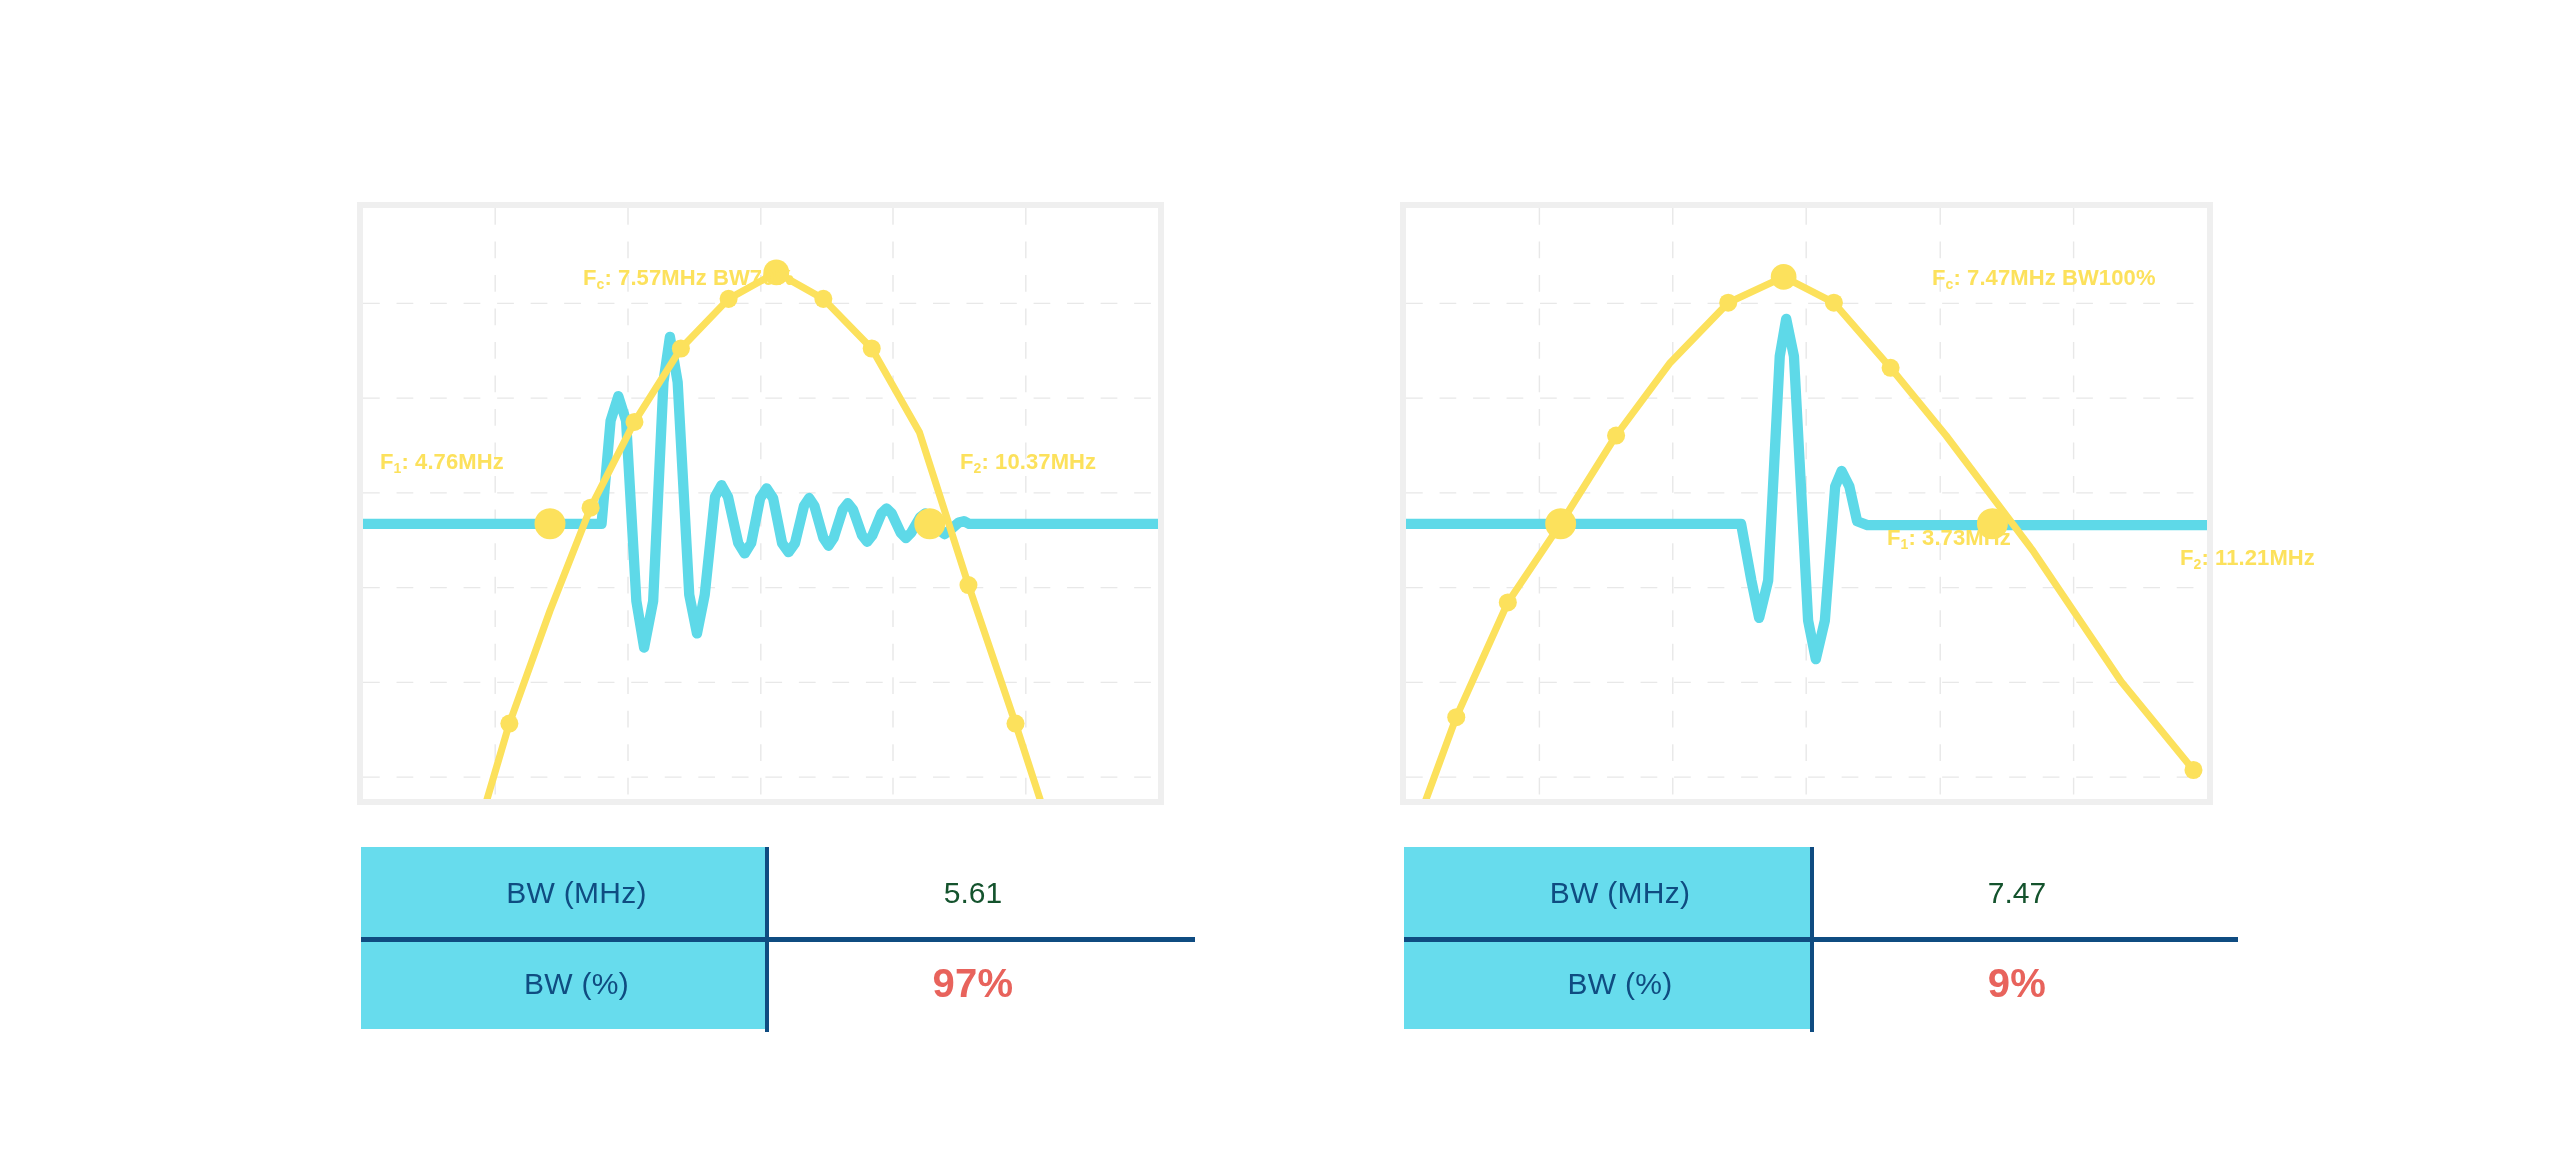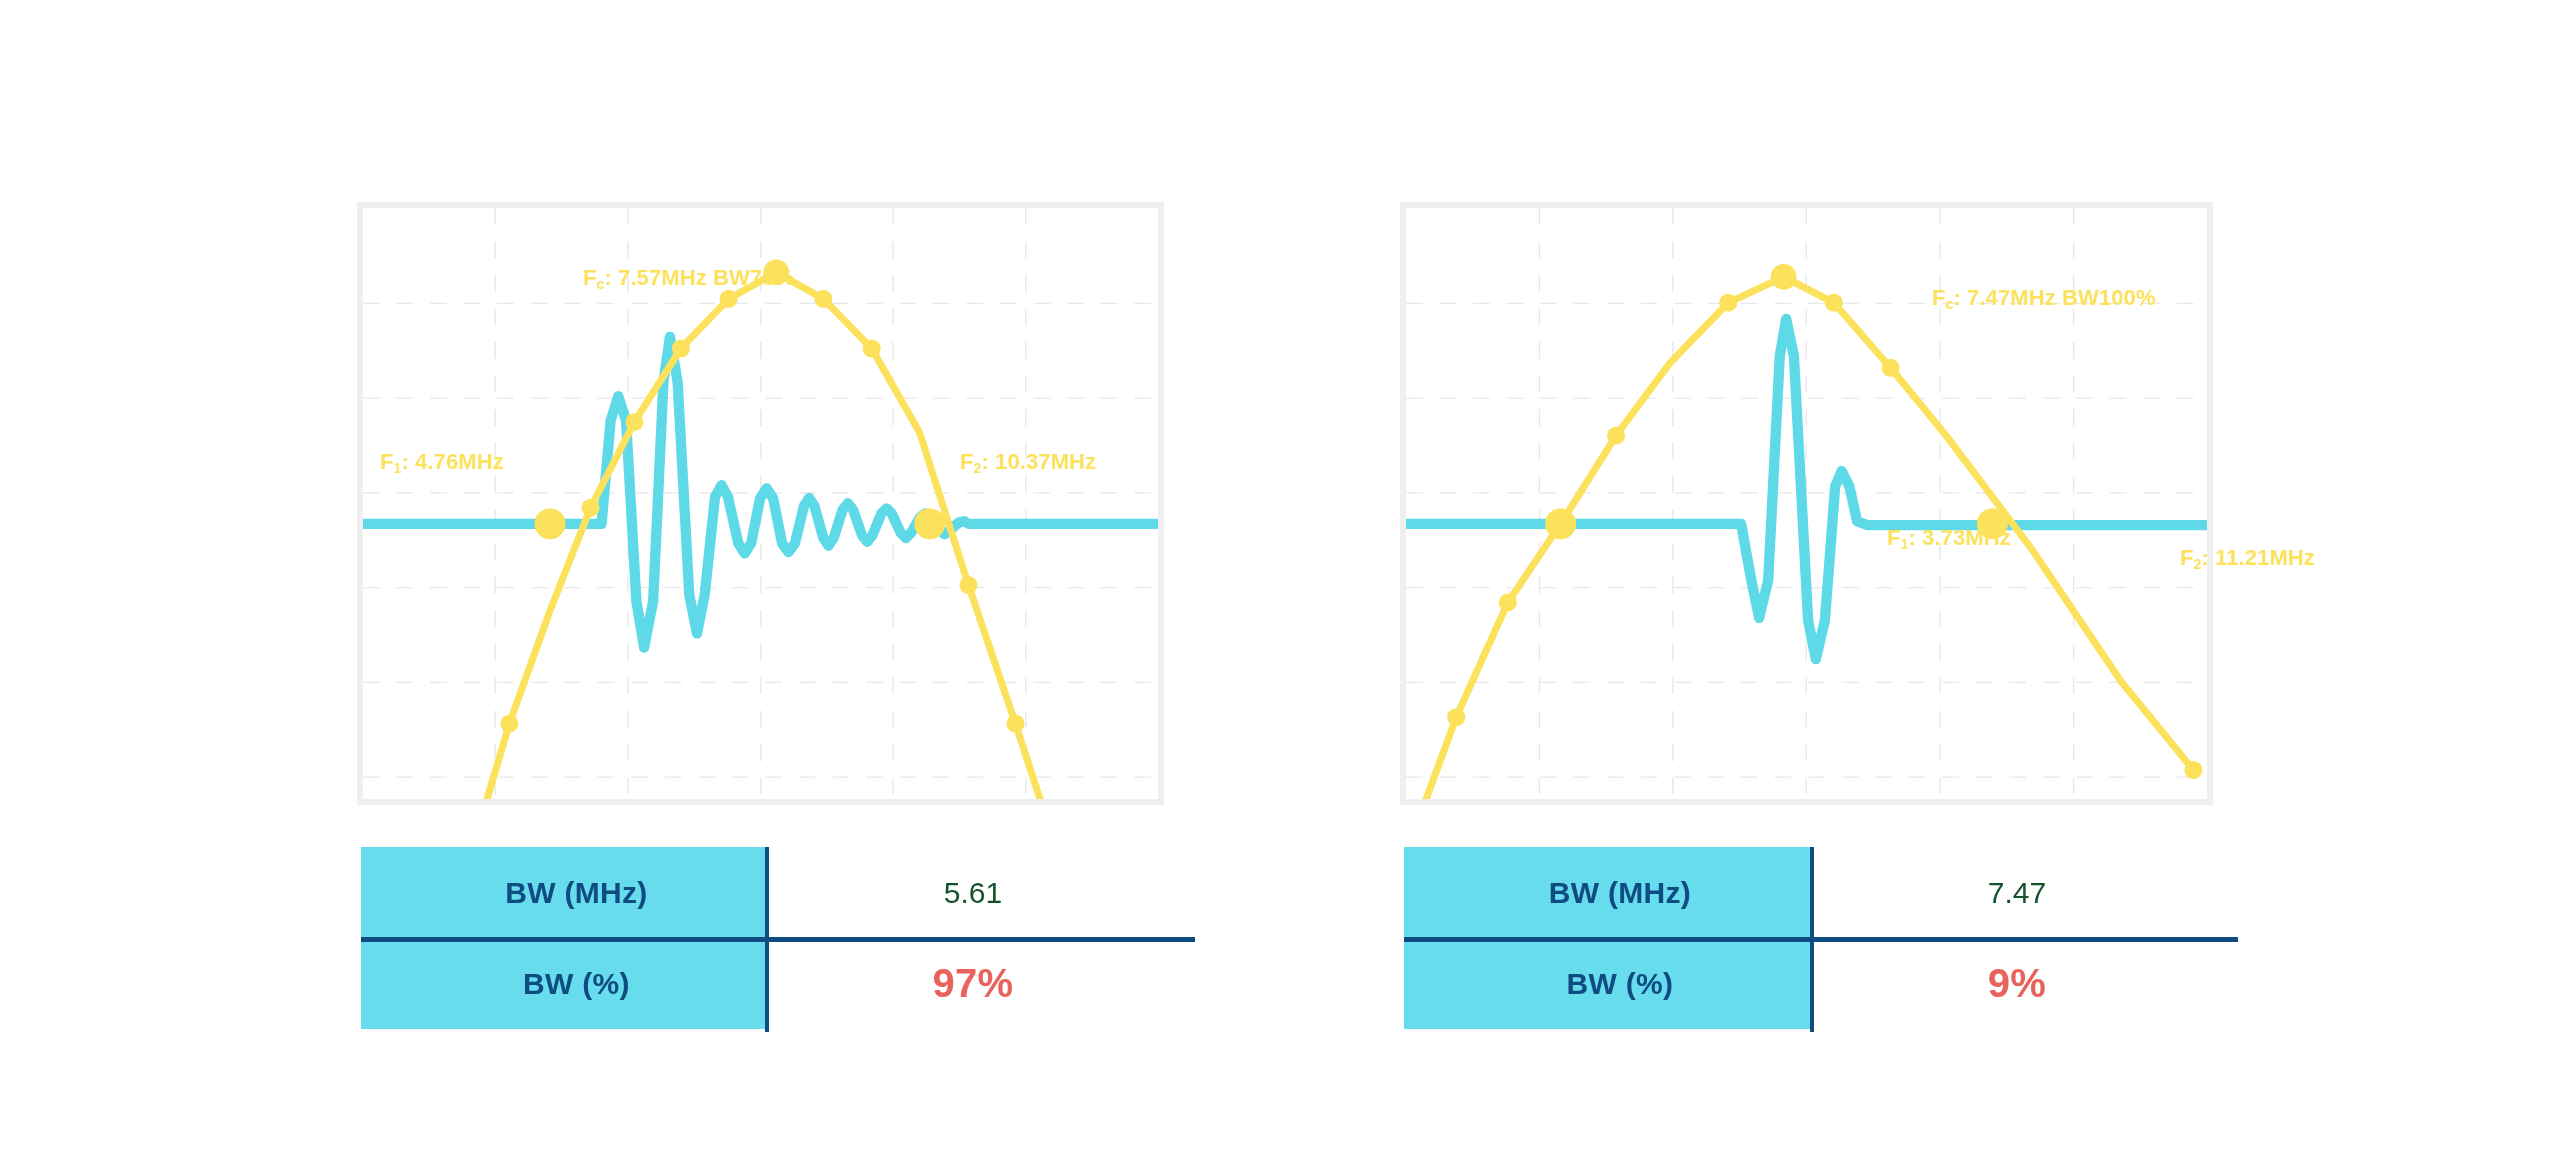--- a/index.html
+++ b/index.html
@@ -62,21 +62,21 @@
     vertical-align: baseline;
     position: relative;
     top: 3.9px;
   }
 
   
   #lbl-fc-left { left: 583px;  top: 267px; }
   #lbl-f1-left { left: 380px;  top: 451px; }
   #lbl-f2-left { left: 960px; top: 451px; }
   
-  #lbl-fc-right { left: 644px; top: 267px; margin-top: 20px; }
+  #lbl-fc-right { left: 644px; top: 267px; }
   #lbl-f1-right { left: 599px;  top: 527px; }
   #lbl-f2-right { left: 892px; top: 527px; margin-top: 20px; }
 
   
   .result-table {
     position: absolute;
     left: 361px;
     top: 847px;
     width: 818px;
     height: 185px;
@@ -90,21 +90,21 @@
     width: 100%;
   }
   .rt-label {
     width: 406px;
     background: #67DCED;
     display: flex;
     align-items: center;
     justify-content: center;
     color: #0F4C81;
     font-size: 30px;
-    font-weight: bold;
+    font-weight: normal;
     letter-spacing: 0.3px;
     padding-left: 25px;
   }
   #panel-right .rt-label { width: 407px; }
   .rt-value {
     flex: 1;
     background: #ffffff;
     display: flex;
     align-items: center;
     justify-content: center;

